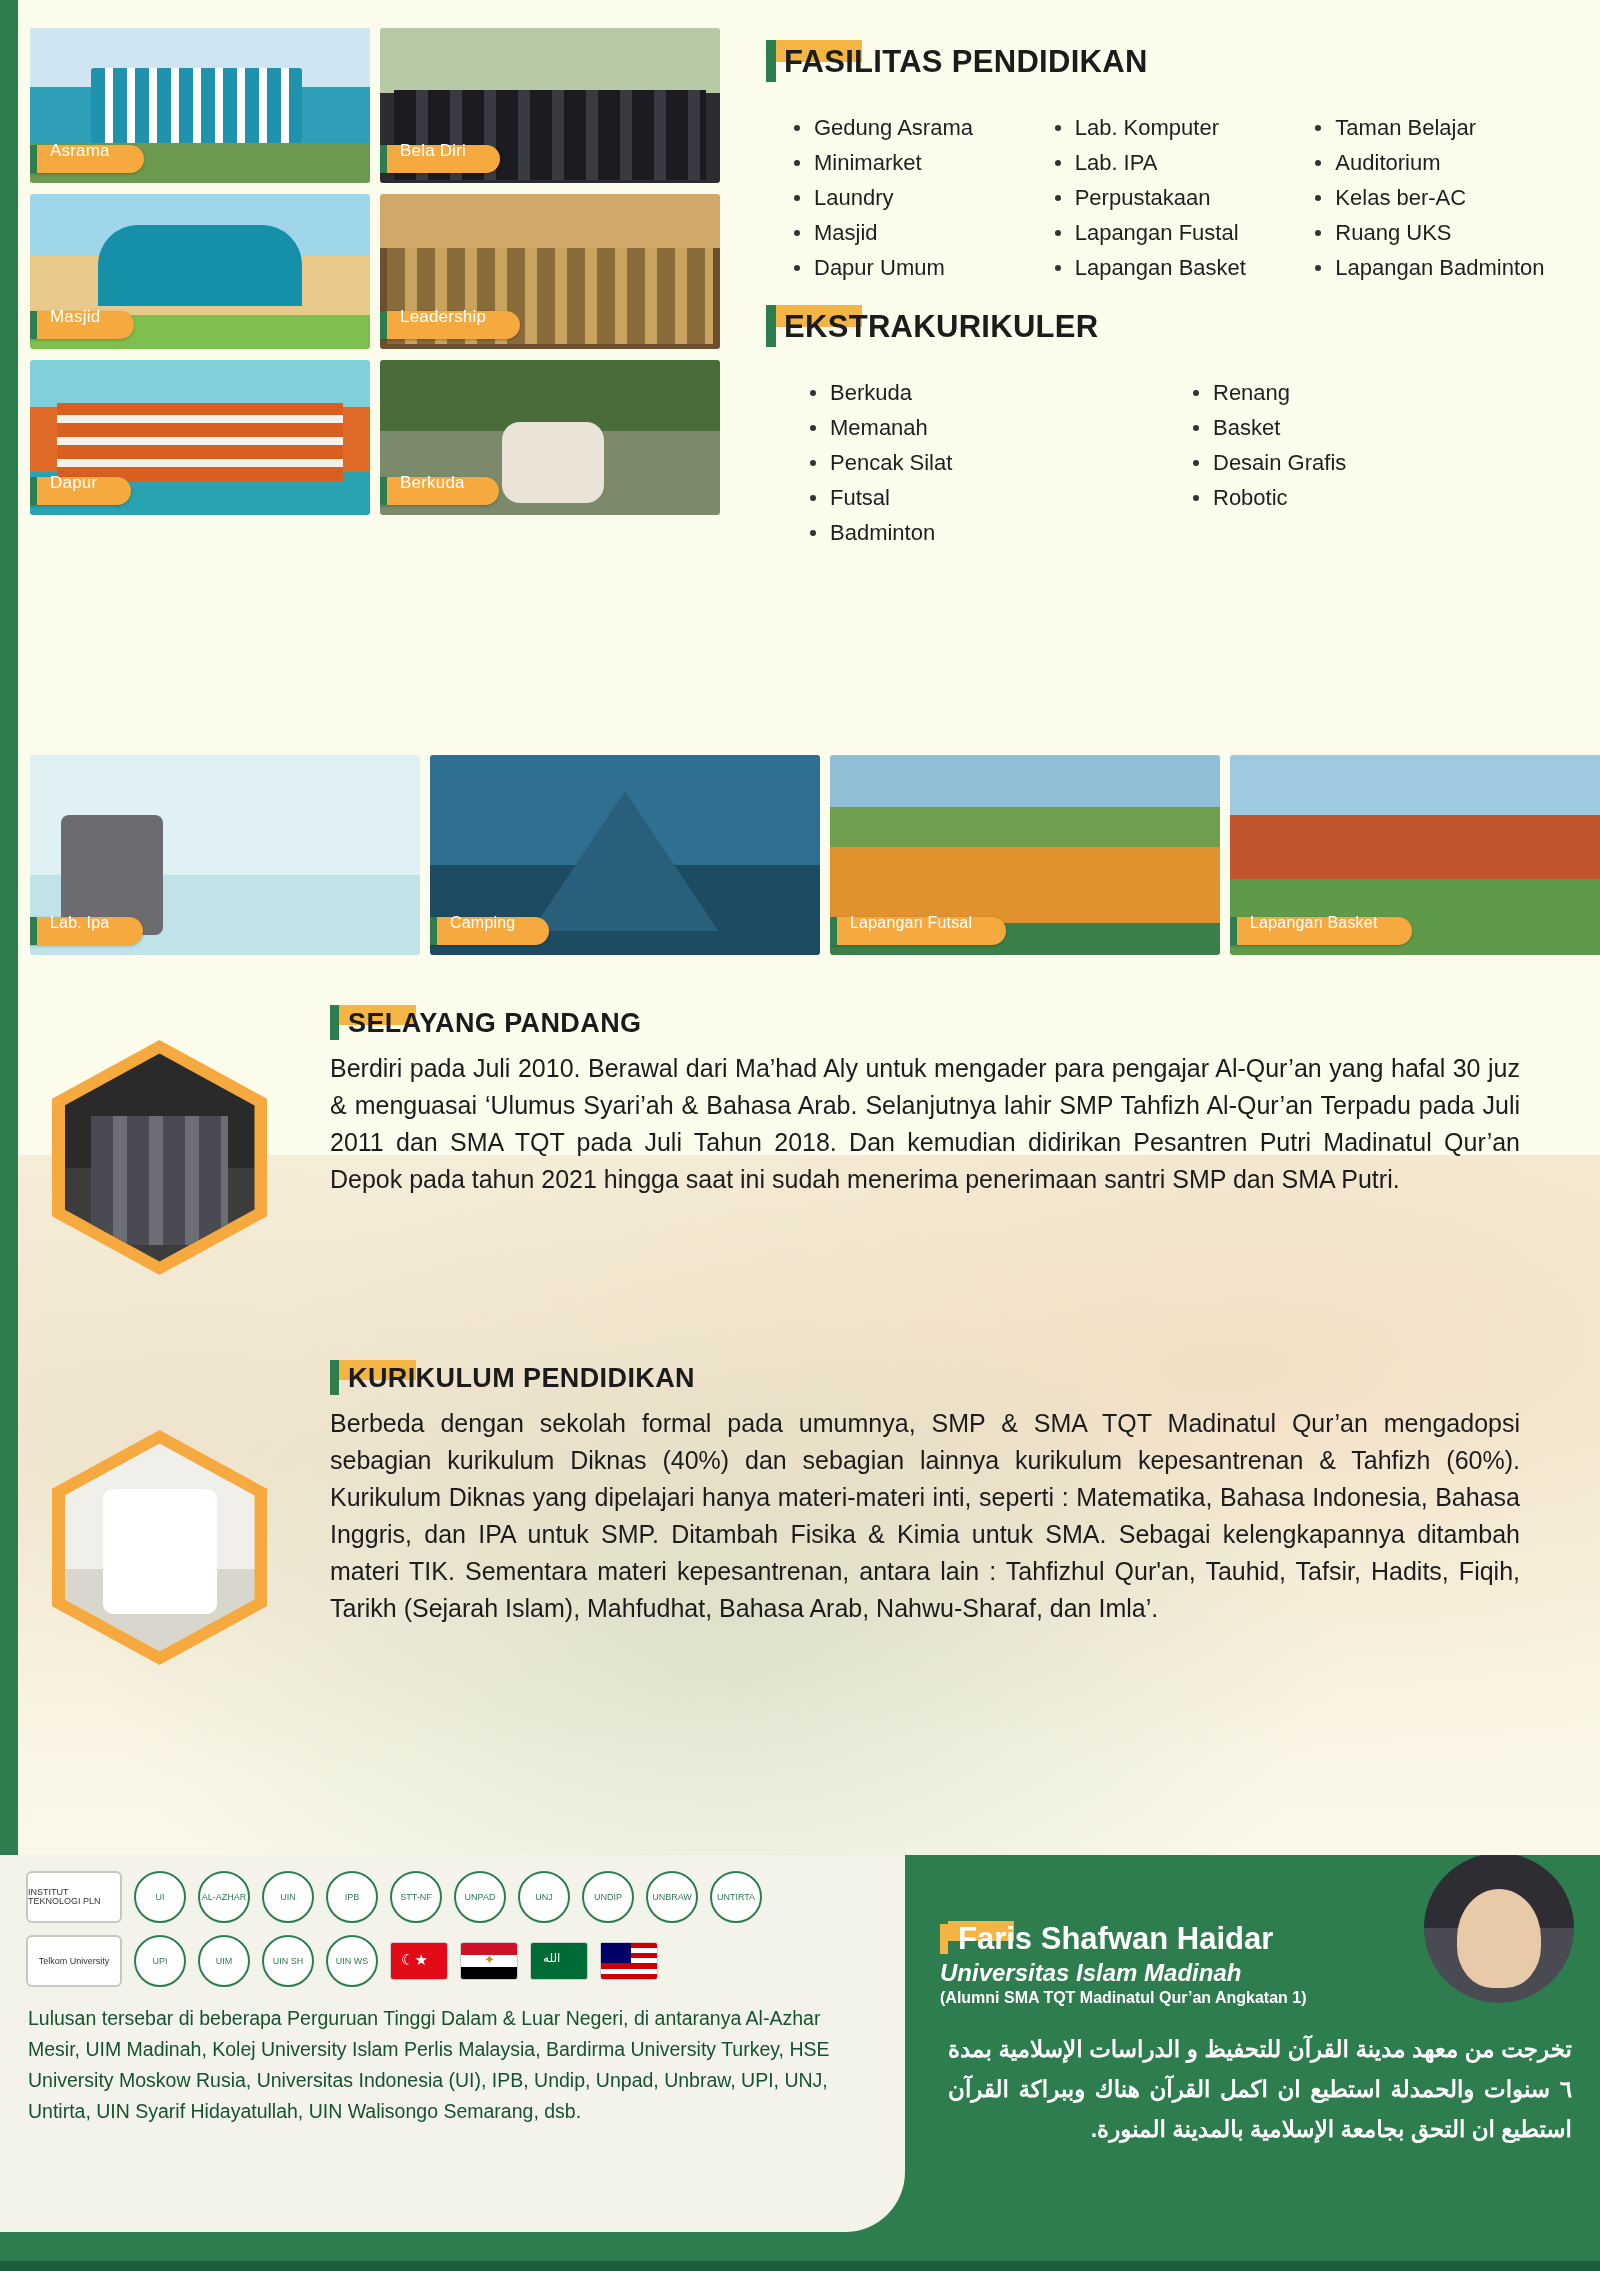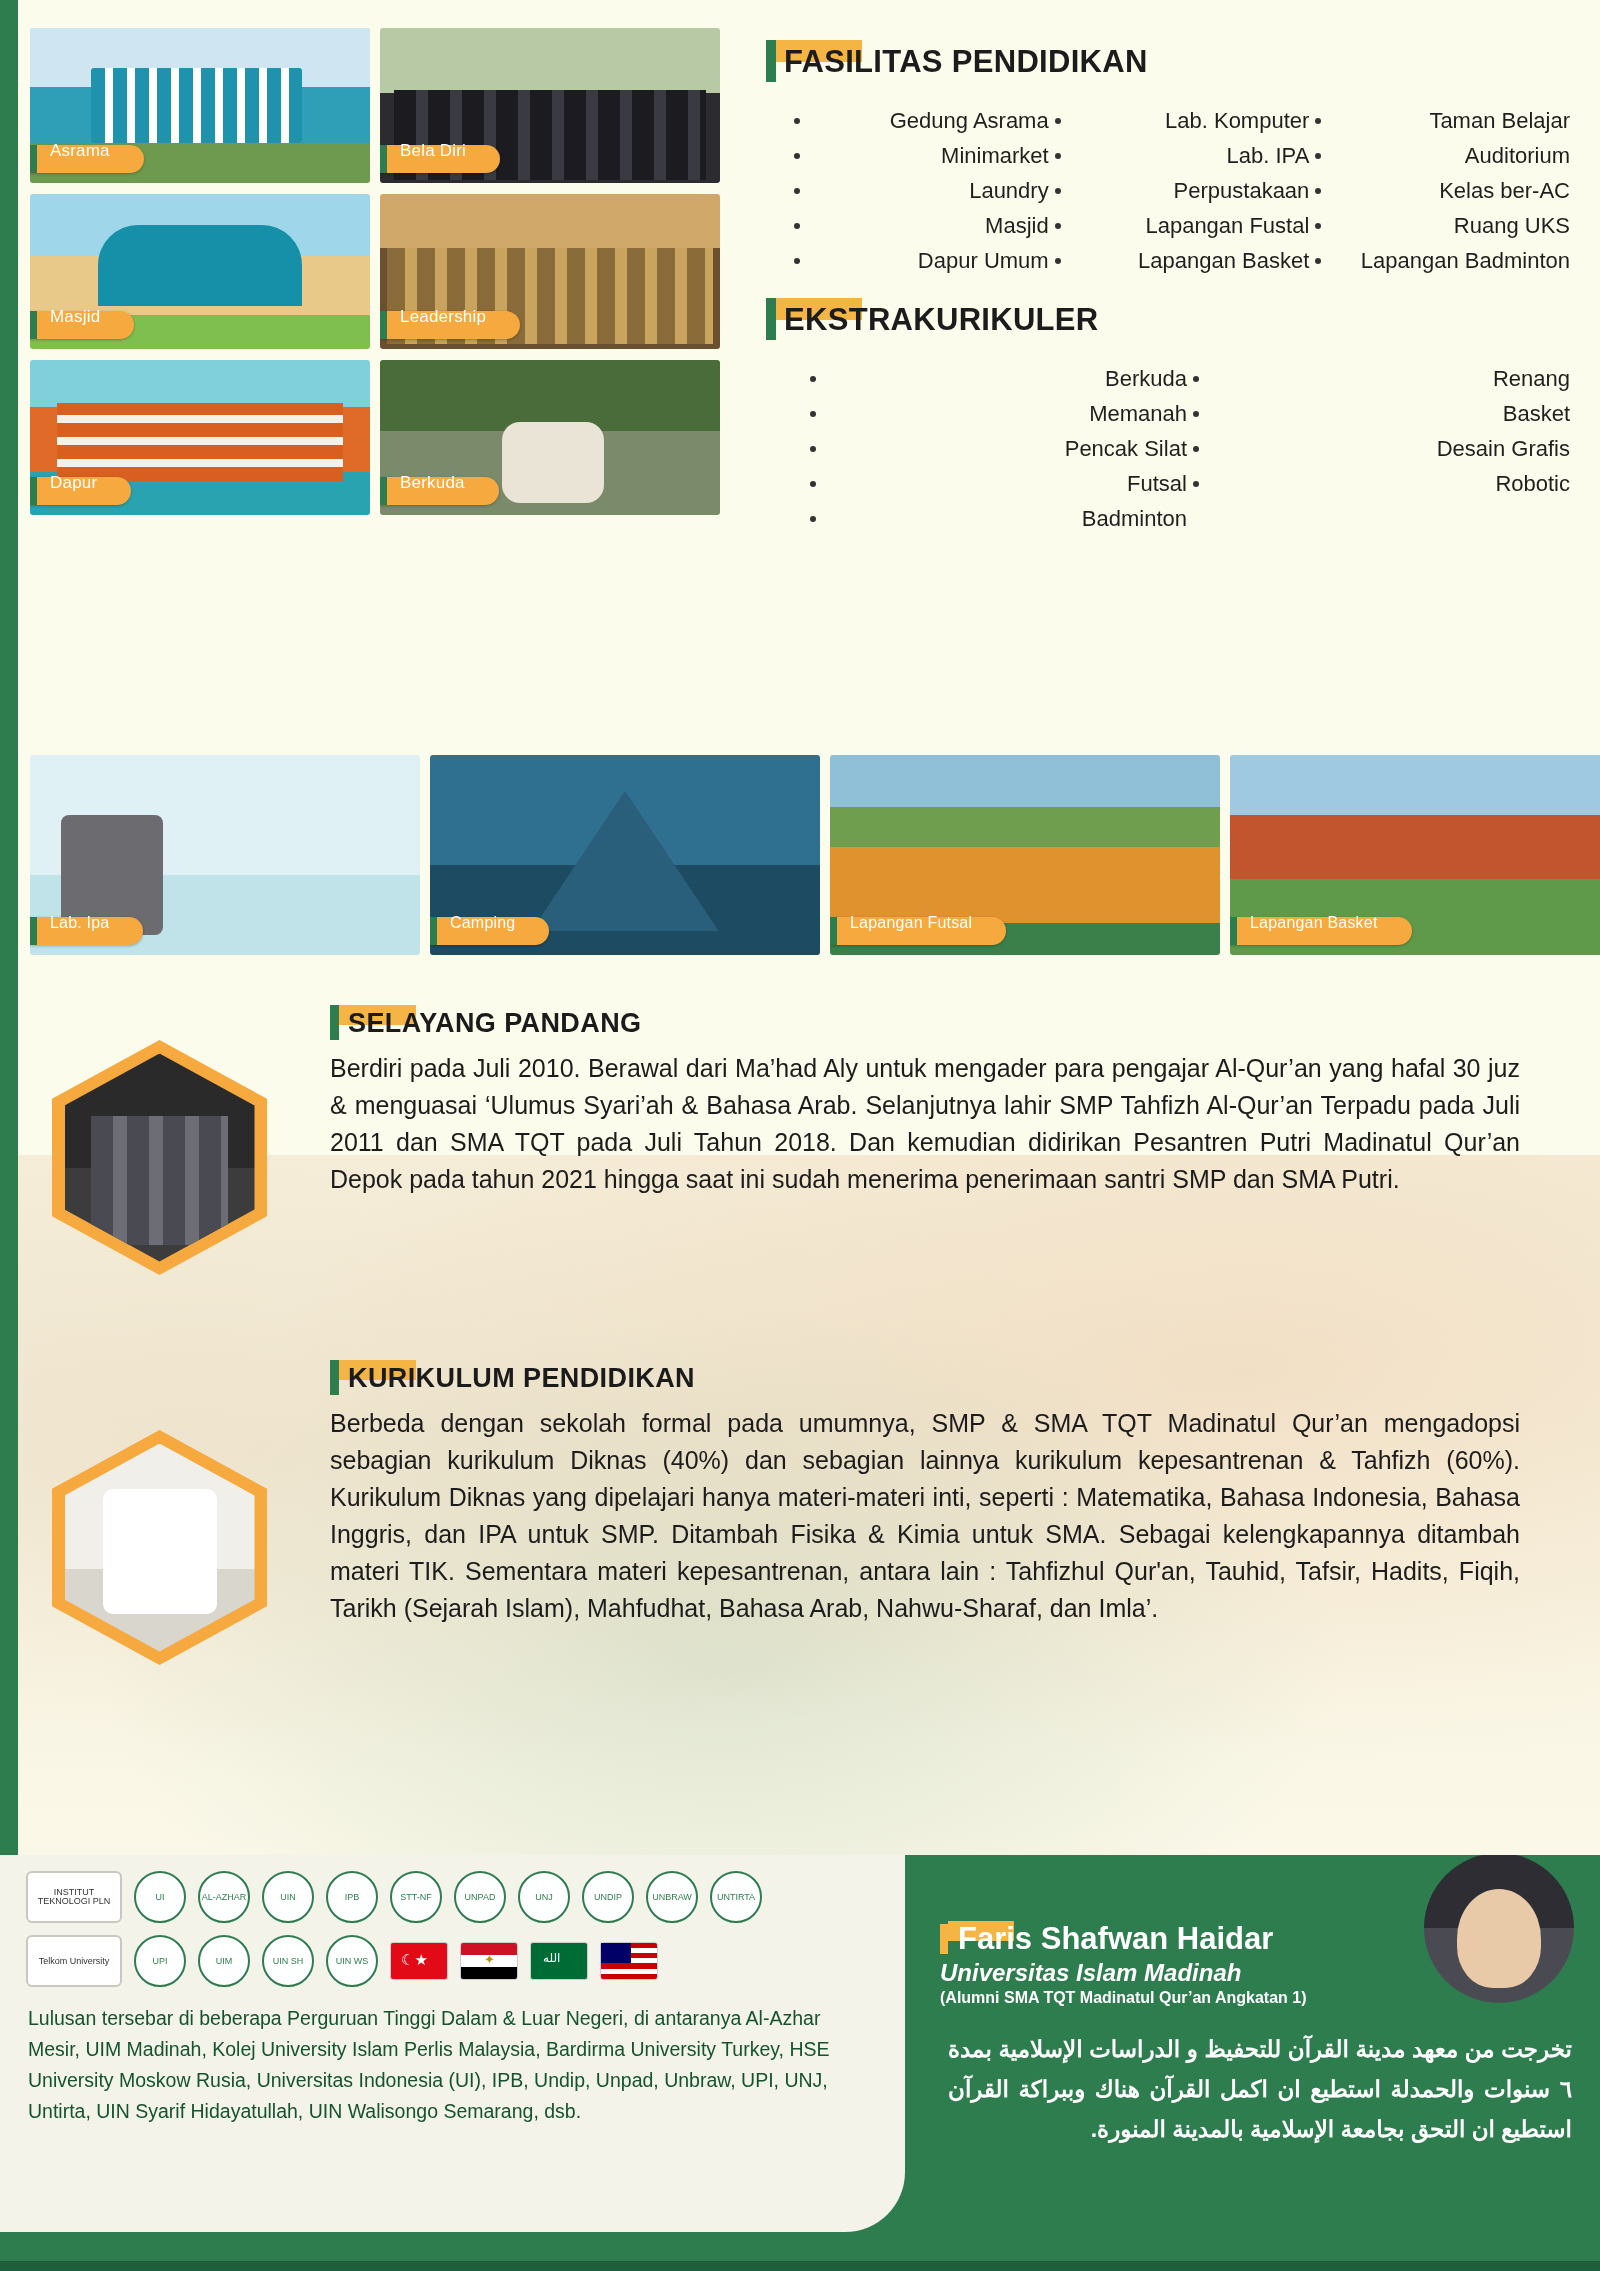--- a/index.html
+++ b/index.html
@@ -104,23 +104,22 @@
   }
   .sec-head::before {
     content: "";
     position: absolute;
     left: 0; top: 0; bottom: 2px;
     width: 10px;
     background: #2e7d4f;
   }
   .cols3 {
     display: flex;
-    margin-top: 19px;
+    margin-top: 26px;
     padding-left: 28px;
-    text-align: right;
   }
   .cols3 .col { flex: 1; }
   .cols3 ul { list-style: none; }
   .cols3 li {
     position: relative;
     padding-left: 26px;
     font-size: 22px;
     line-height: 35px;
     color: #1f1f1f;
   }
@@ -209,21 +208,21 @@
     display: flex; align-items: center; gap: 12px;
     padding: 16px 0 0 26px;
     flex-wrap: nowrap;
   }
   .logo {
     width: 52px; height: 52px;
     border-radius: 50%;
     background: #ffffff;
     border: 2px solid #2e7d4f;
     display: flex; align-items: center; justify-content: center;
-    font-size: 9px; color: #2e7d4f; text-align: center;
+    font-size: 9px; color: #2e7d4f; text-align: left;
     overflow: hidden; line-height: 9px;
     flex: 0 0 auto;
   }
   .logo.wide { width: 96px; border-radius: 6px; border-color: #c8c8c0; color: #333; }
   .flag { width: 58px; height: 38px; border-radius: 3px; flex: 0 0 auto; border: 1px solid #ccc; }
   .flag-tr { background: #e30a17; position: relative; }
   .flag-tr::after { content: "☾★"; color: #fff; font-size: 15px; position: absolute; left: 10px; top: 8px; }
   .flag-eg { background: linear-gradient(#ce1126 33%, #fff 33%, #fff 66%, #000 66%); position: relative; }
   .flag-eg::after { content: "✦"; color: #c09300; font-size: 13px; position: absolute; left: 23px; top: 9px; }
   .flag-sa { background: #006c35; position: relative; }

